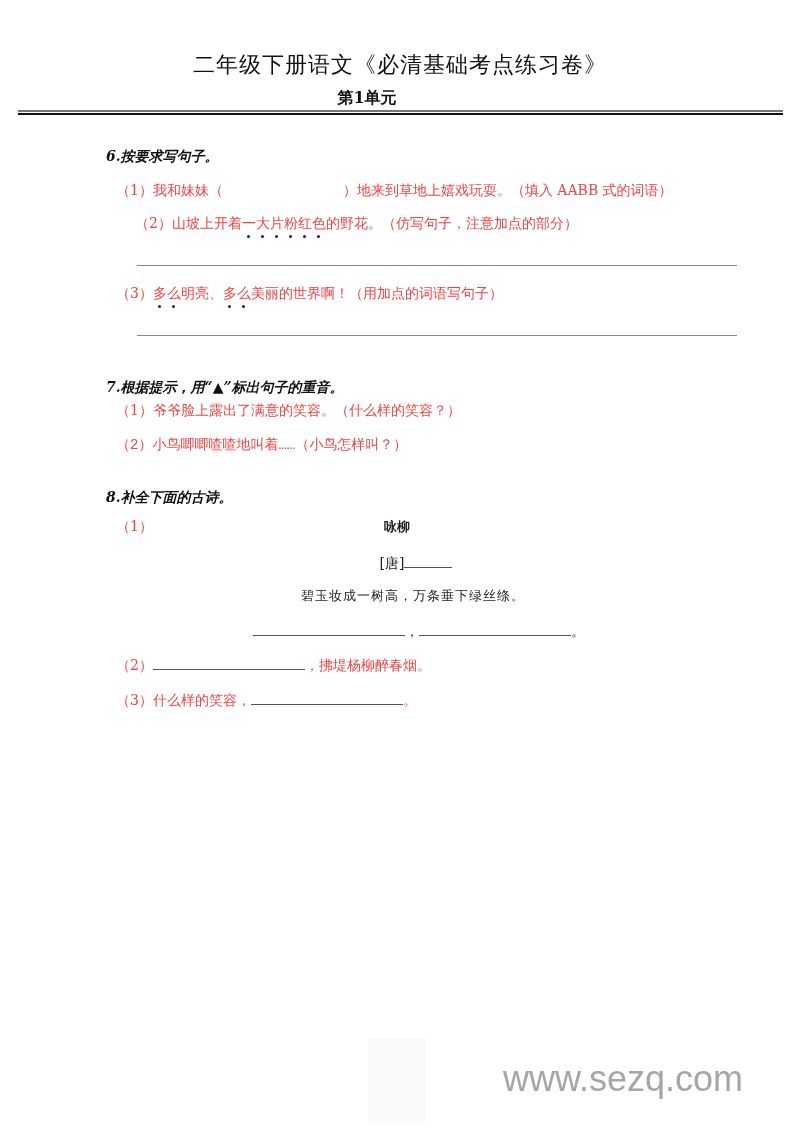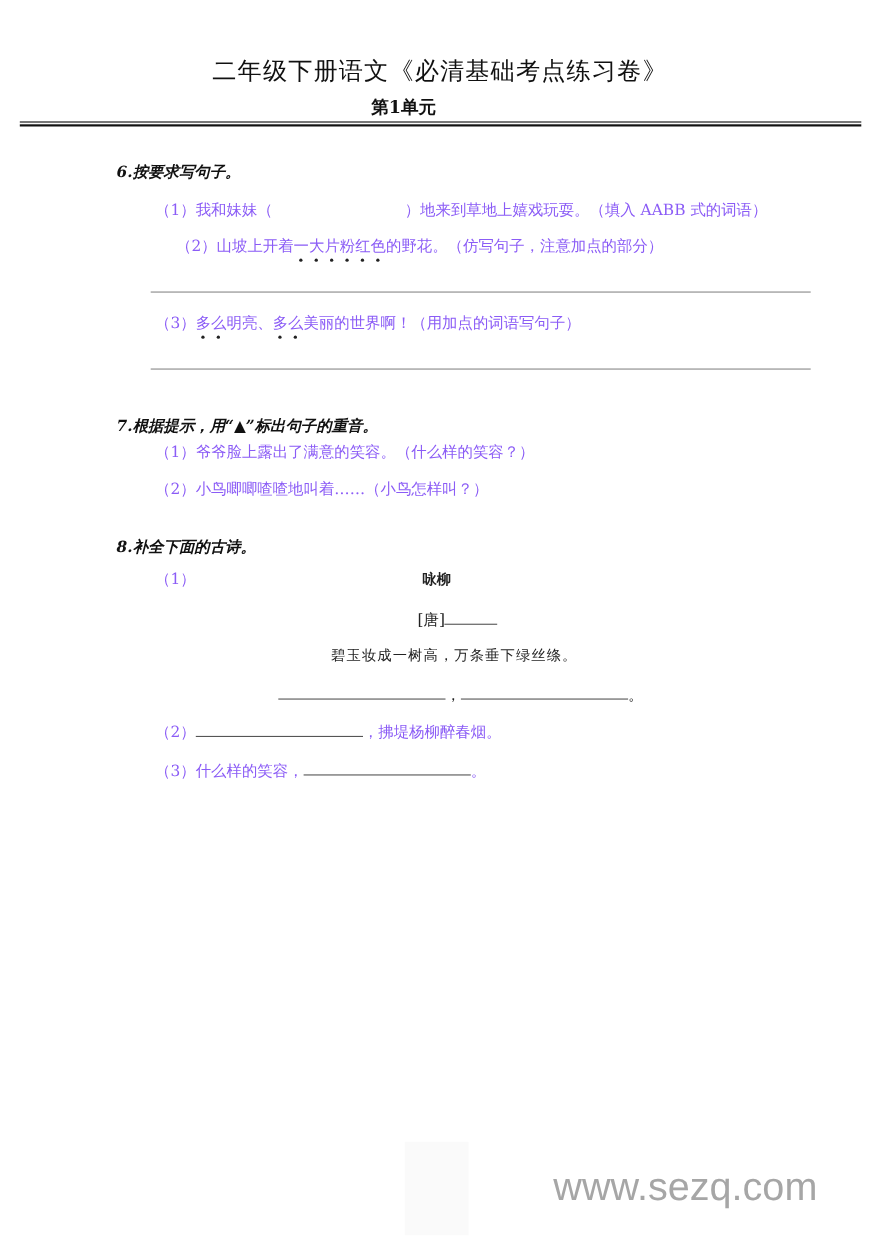--- a/index.html
+++ b/index.html
@@ -7,21 +7,21 @@
          font-family:"DejaVu Serif","Liberation Serif",serif; color:#222; }
   .title { position:absolute; top:50px; left:0; width:800px; text-align:center;
            font-size:22px; letter-spacing:1px; color:#111; }
   .subtitle { position:absolute; top:88px; left:0; width:734px; text-align:center;
               font-size:16px; font-weight:bold; color:#111; }
   .rule { position:absolute; top:110px; left:18px; width:765px; }
   .rule .l1 { height:2px; background:#777; }
   .rule .l2 { height:1px; background:#fff; }
   .rule .l3 { height:2px; background:#111; }
   .q { position:absolute; left:106px; font-size:14px; font-weight:bold; color:#111;font-style:italic; }
-  .item { position:absolute; left:141px; font-size:14px; color:#8b5cf6; white-space:nowrap; }
+  .item { position:absolute; left:116px; font-size:14px; color:#ef4444; white-space:nowrap; }
   .dot { position:relative; display:inline-block; }
   .dot::after { content:""; position:absolute; left:50%; bottom:-5px; width:3px; height:3px;
                 margin-left:-1.5px; background:#222; border-radius:50%; }
   .line { position:absolute; left:137px; width:600px; border-top:1px solid #888; }
   .blank { display:inline-block; border-bottom:1px solid #555; height:14px; vertical-align:baseline; }
   .center { position:absolute; left:0; width:800px; text-align:center; font-size:14px; white-space:nowrap; }
   .watermark { position:absolute; left:503px; top:1058px; font-family:Liberation Sans, sans-serif;
                font-size:36px; color:#a6a6a6; }
   .wm-box { position:absolute; left:368px; top:1038px; width:58px; height:85px; background:#fafafa; }
 </style>
@@ -49,21 +49,21 @@
 
 <div class="item" style="top:285px;">
   <span>（3）</span><span class="dot">多</span><span class="dot">么</span><span>明亮、</span><span class="dot">多</span><span class="dot">么</span><span>美丽的世界啊！（用加点的词语写句子）</span>
 </div>
 <div class="line" style="top:335px;"></div>
 
 <div class="q" style="top:379px;">7.根据提示，用“▲”标出句子的重音。</div>
 <div class="item" style="top:402px;">
   <span>（1）</span><span>爷爷脸上露出了满意的笑容。（什么样的笑容？）</span>
 </div>
-<div class="item" style="top:436px;">
+<div class="item" style="top:436px;font-family:Liberation Mono, monospace;">
   <span>（2）</span><span>小鸟唧唧喳喳地叫着……（小鸟怎样叫？）</span>
 </div>
 
 <div class="q" style="top:461px;margin-top:28px;">8.补全下面的古诗。</div>
 <div class="item" style="top:518px;">（1）</div>
 <div class="center" style="top:518px;left:-3px;font-weight:bold;font-size:13px;">咏柳</div>
 <div class="center" style="top:553px;left:16px;">
   <span>[唐]</span><span class="blank" style="width:48px;"></span>
 </div>
 <div class="center" style="top:587px;left:13px;font-size:13px;letter-spacing:1px;">碧玉妆成一树高，万条垂下绿丝绦。</div>

